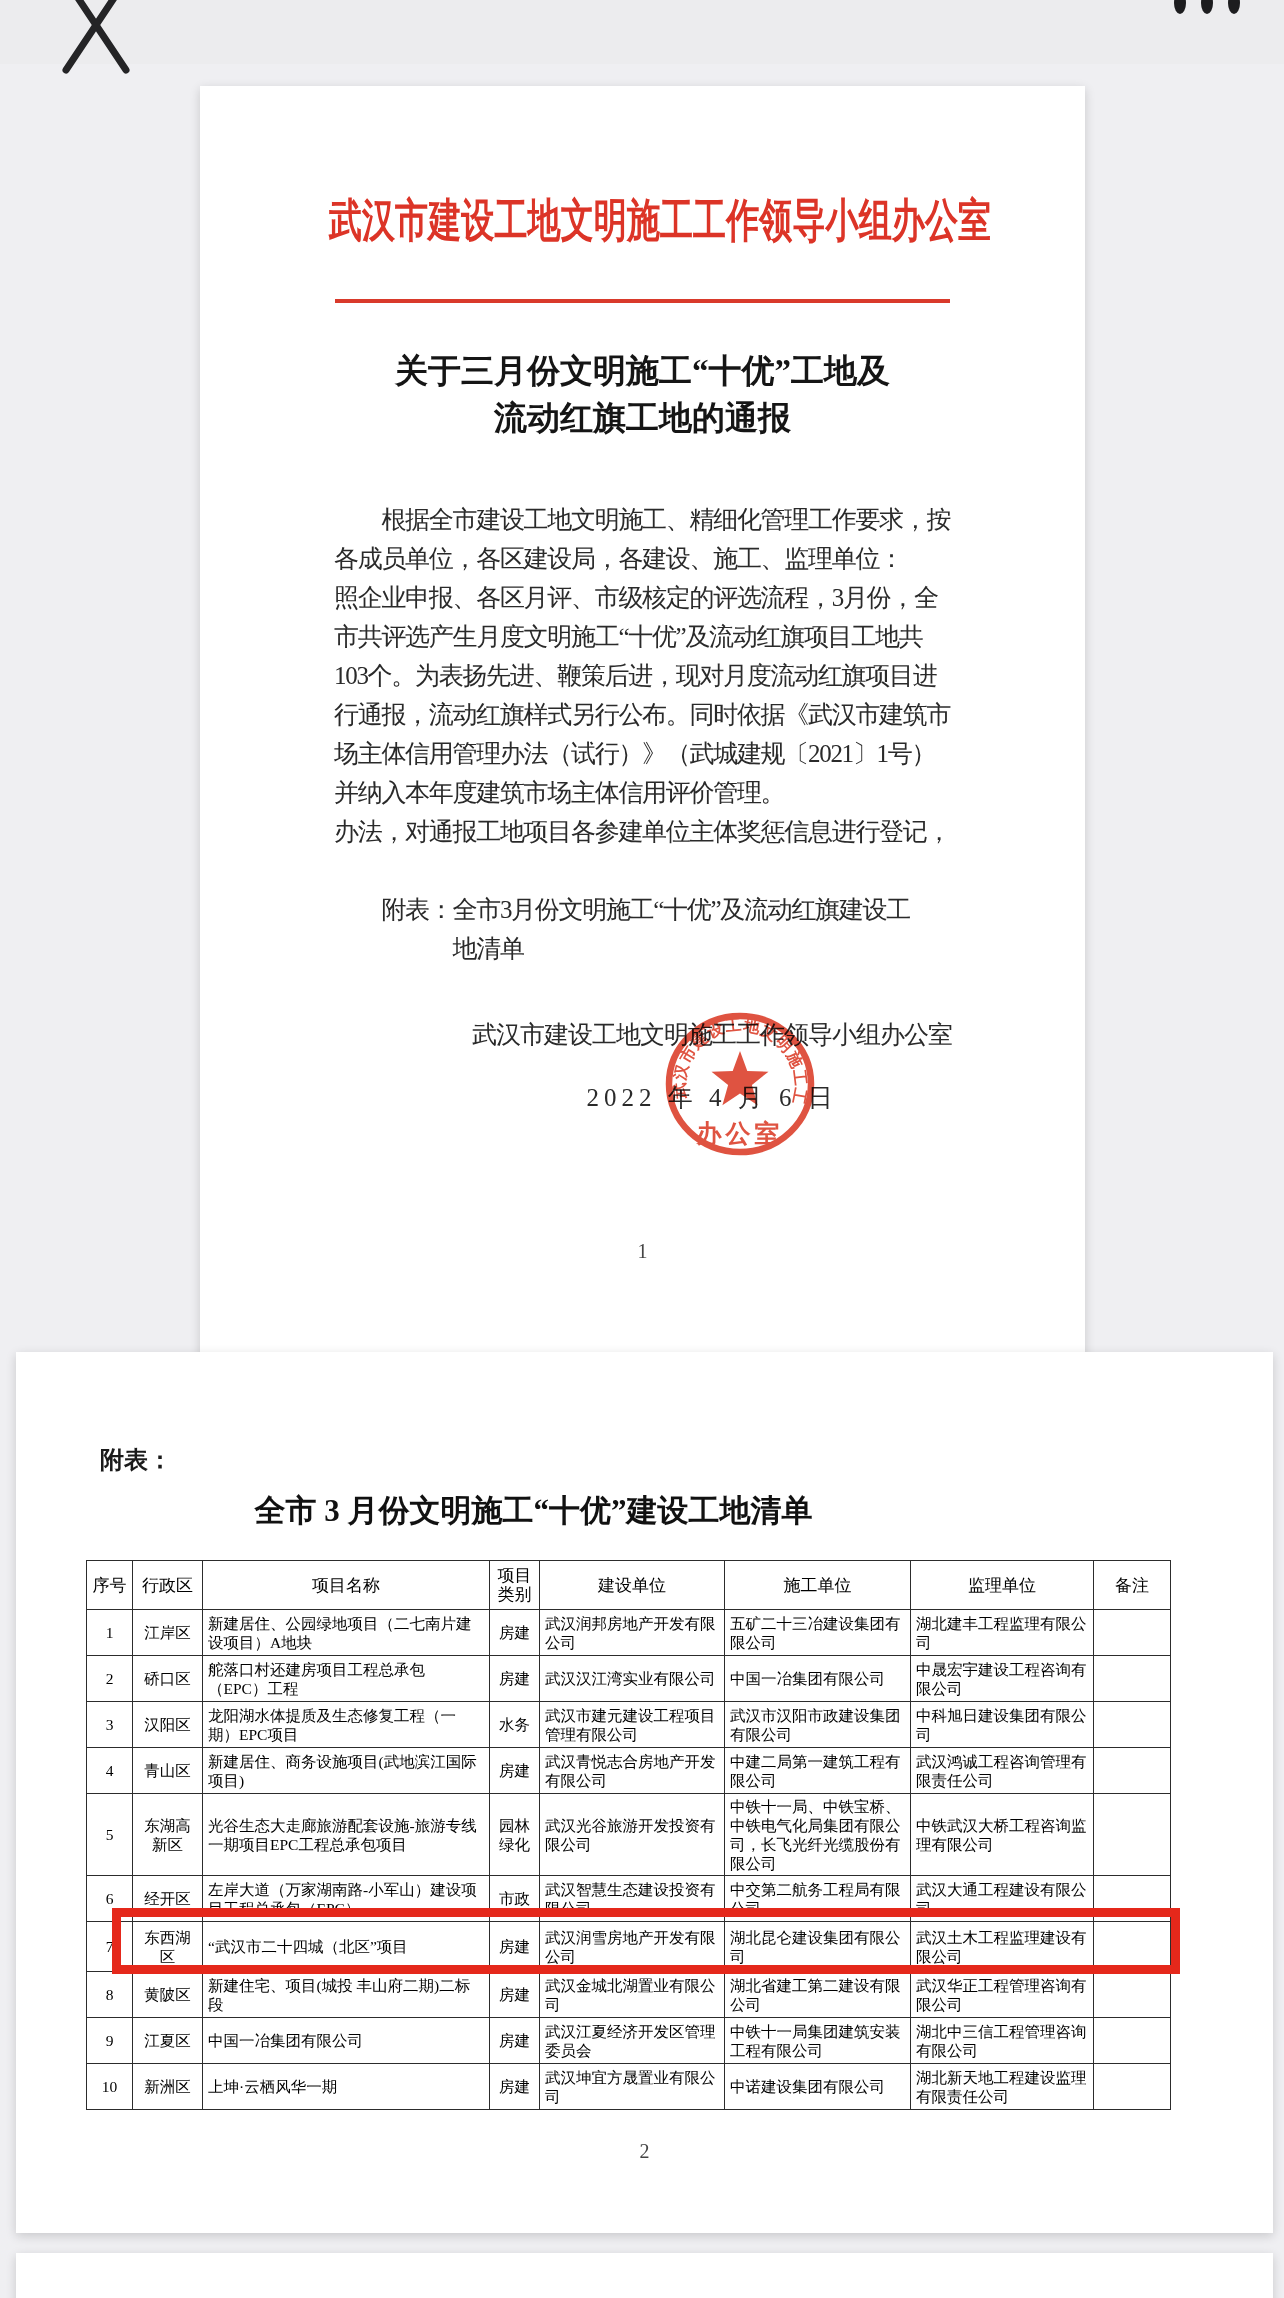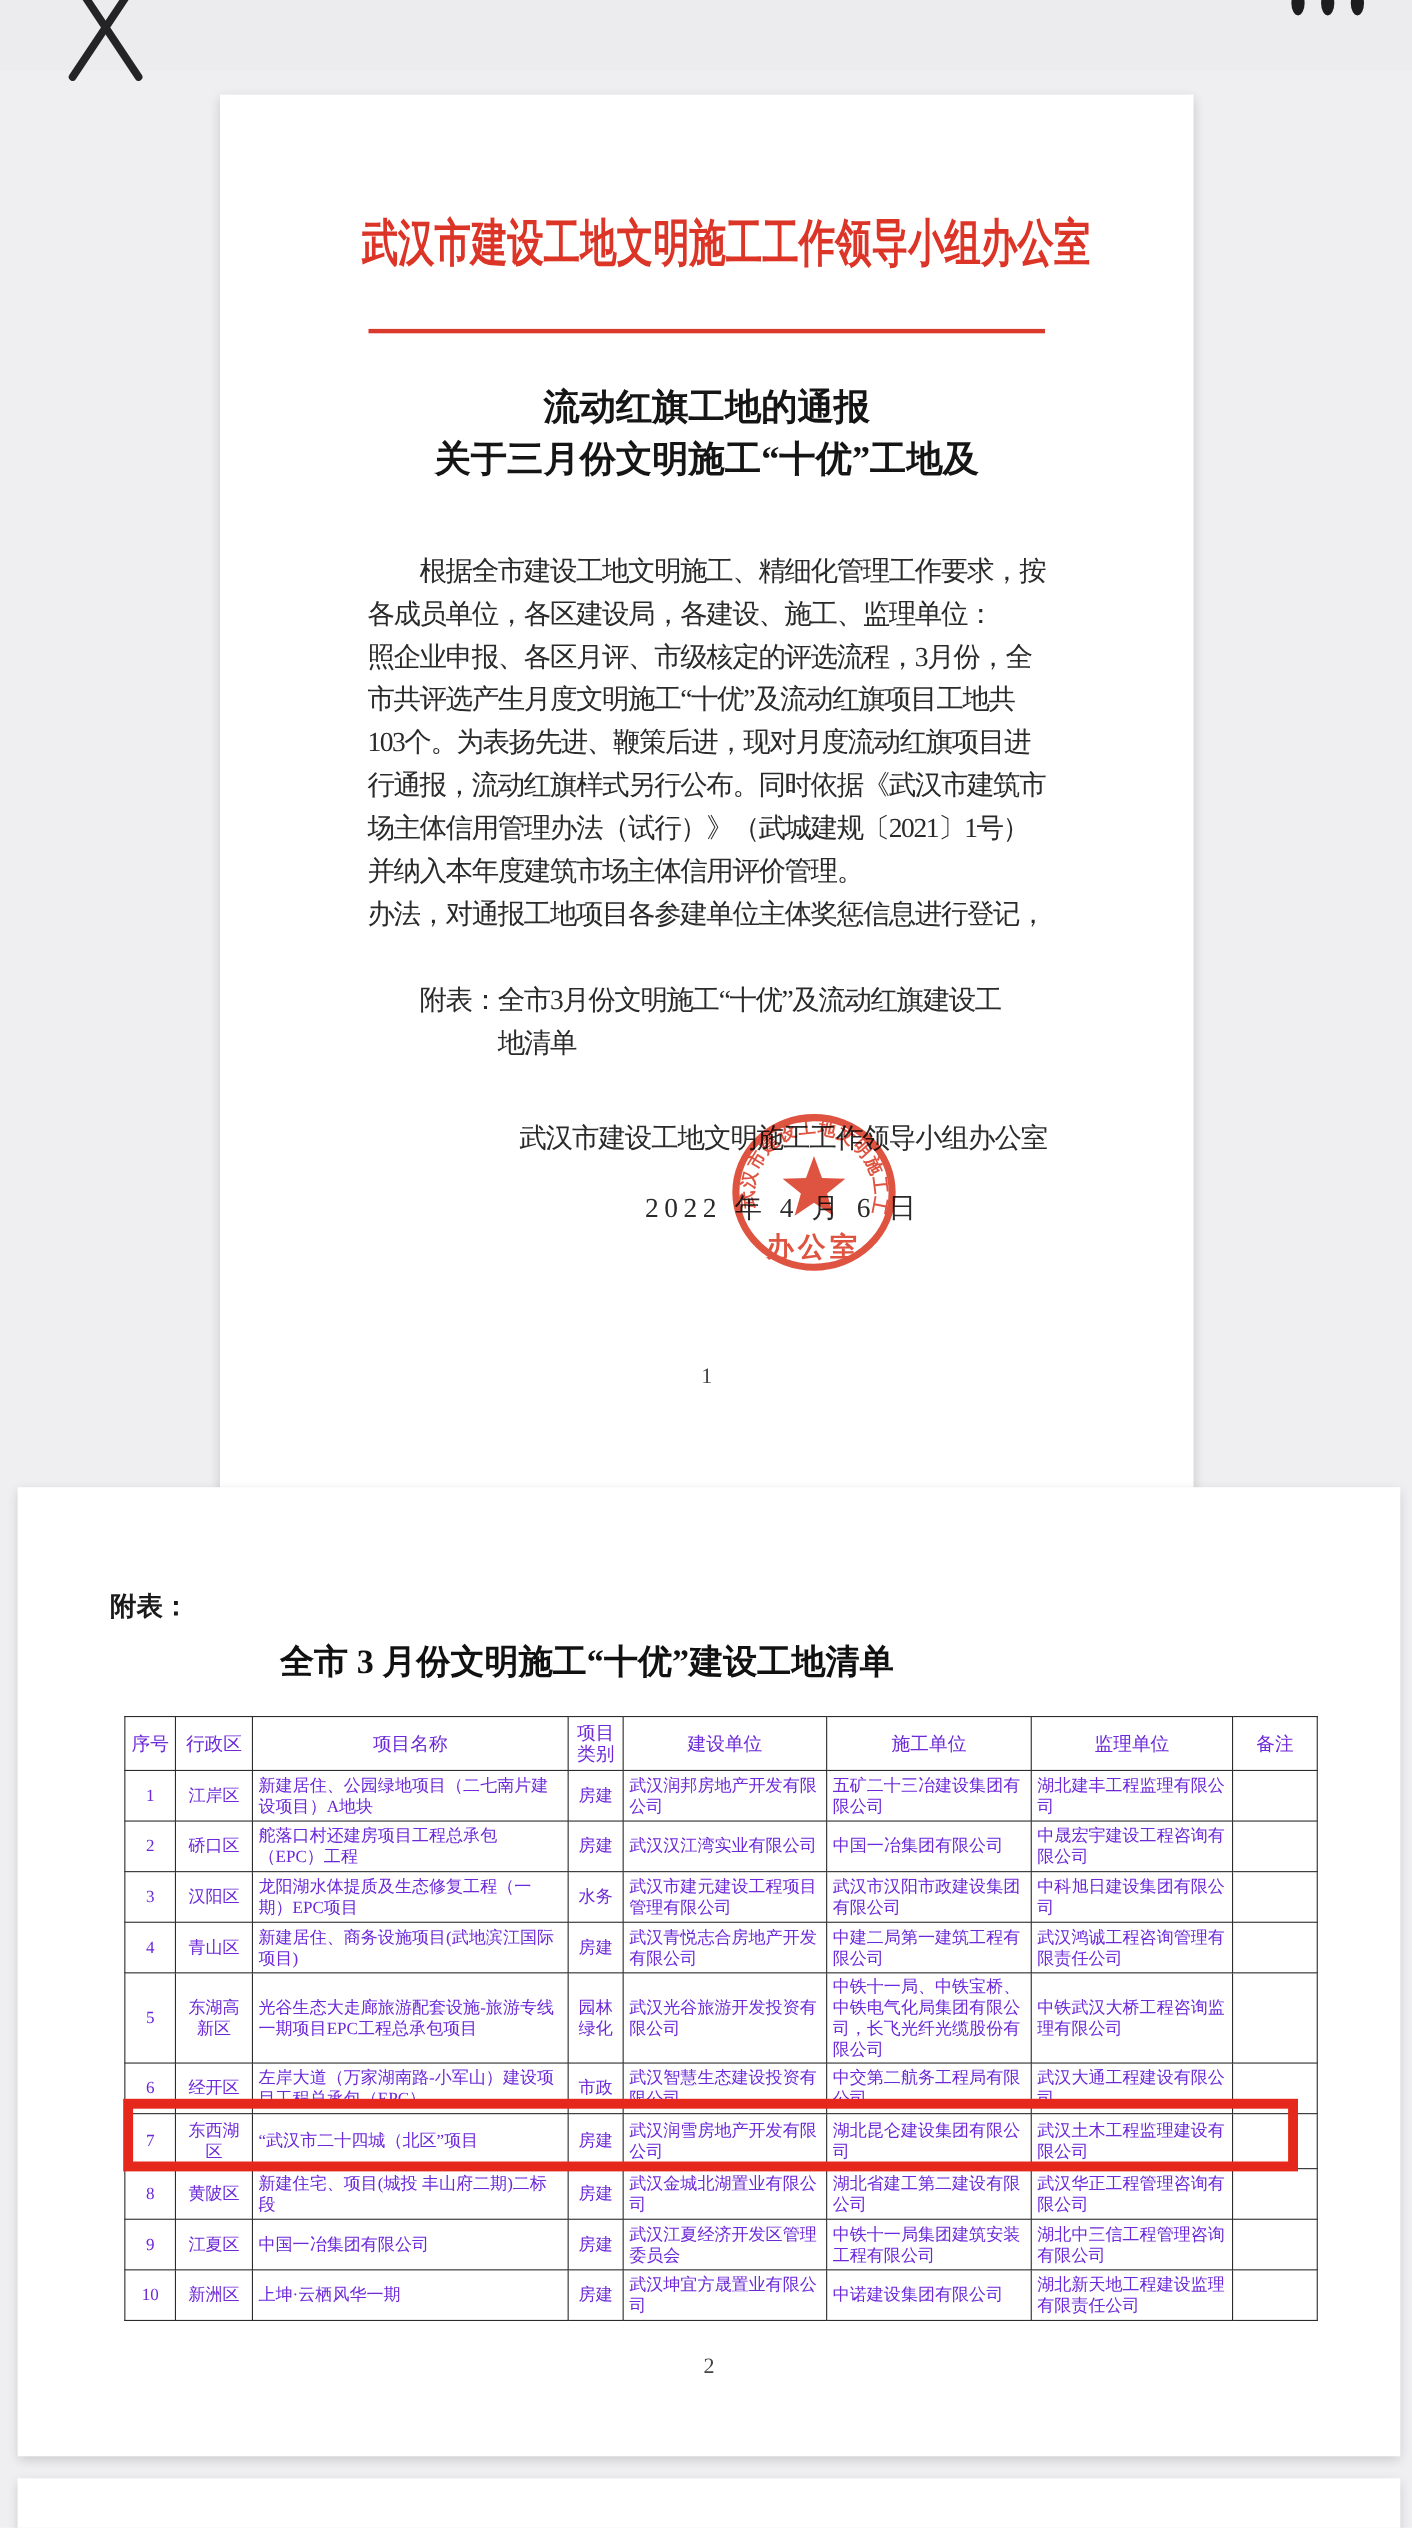--- a/index.html
+++ b/index.html
@@ -43,23 +43,23 @@
   .seal{position:absolute;left:462px;top:922px;width:156px;height:152px;opacity:0.93;mix-blend-mode:multiply;}
   .pagenum1{position:absolute;left:0;top:1154px;width:885px;text-align:center;font-size:20px;color:#444;}
 
   
   .attach-label{position:absolute;left:84px;top:92px;font-size:24px;font-weight:bold;color:#1a1a1a;}
   .table-title{
     position:absolute;left:0;top:138px;width:1035px;text-align:center;
     font-size:31px;font-weight:bold;color:#111;
   }
   table.grid{
-    position:absolute;left:97px;top:208px;width:1084px;
+    position:absolute;left:70px;top:208px;width:1084px;
     border-collapse:collapse;table-layout:fixed;
-    font-size:15.5px;line-height:19px;color:#6d28d9;
+    font-size:15.5px;line-height:19px;color:#000000;
   }
   table.grid th,table.grid td{
     border:1.6px solid #2c2c2c;padding:2px 5px;vertical-align:middle;
     font-weight:normal;overflow:hidden;
   }
   table.grid th{font-size:17px;text-align:center;height:44px;}
   table.grid td{text-align:left;}
   table.grid td.center{text-align:center;}
   tr.rw{height:46px;} tr.tall{height:82px;} tr.hl{height:50px;}
   .hl-box{
@@ -87,22 +87,22 @@
 </div>
 
 <div class="page page1">
 
   <div class="letterhead">
     <span>武汉市建设工地文明施工工作领导小组办公室</span>
   </div>
   <div class="red-rule"></div>
 
   <div class="doc-title">
+    <div>关于三月份文明施工“十优”工地及</div>
     <div>流动红旗工地的通报</div>
-    <div>关于三月份文明施工“十优”工地及</div>
   </div>
 
   <div class="body-text">
       <div class="body-line">　　根据全市建设工地文明施工、精细化管理工作要求，按</div>
       <div class="body-line">各成员单位，各区建设局，各建设、施工、监理单位：</div>
       <div class="body-line">照企业申报、各区月评、市级核定的评选流程，3月份，全</div>
       <div class="body-line">市共评选产生月度文明施工“十优”及流动红旗项目工地共</div>
       <div class="body-line">103个。为表扬先进、鞭策后进，现对月度流动红旗项目进</div>
       <div class="body-line">行通报，流动红旗样式另行公布。同时依据《武汉市建筑市</div>
       <div class="body-line">场主体信用管理办法（试行）》（武城建规〔2021〕1号）</div>

